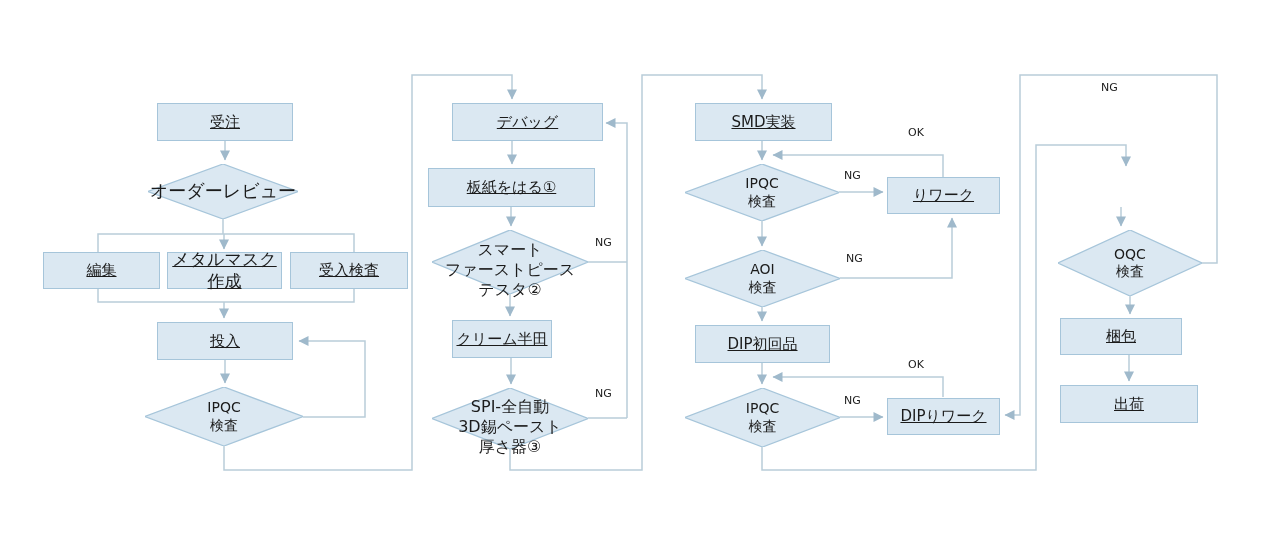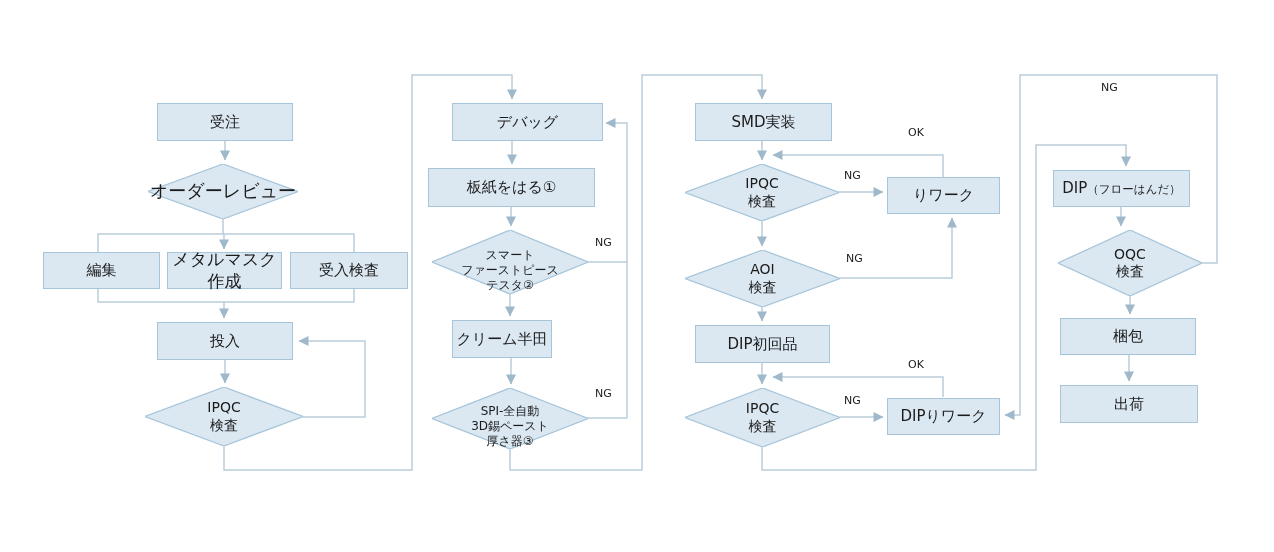--- a/index.html
+++ b/index.html
@@ -4,27 +4,27 @@
 <style>
   html,body { margin:0; padding:0; background:#ffffff; }
   #canvas {
     position:relative; width:1274px; height:552px; overflow:hidden;
     font-family:"DejaVu Sans","Liberation Sans",sans-serif;
     color:var(--text,#1b1b1b); background:var(--background,#ffffff);
   }
   #connectors { position:absolute; left:0; top:0; width:1274px; height:552px; }
   #connectors polyline, #connectors line { fill:none; stroke:var(--connector,#b9cdd9); stroke-width:1.5; }
   .node { position:absolute; display:flex; align-items:center; justify-content:center; text-align:center; box-sizing:border-box; }
-  .rect { background:var(--node-fill,#dbe8f2); border:1.5px solid var(--node-border,#a6c5da); }
+  .rect { background:var(--node-fill,#dbe8f2); border:1.5px solid var(--node-border,#a6c5da);text-decoration:underline; }
   .diamond { background:transparent; }
   .dshape { position:absolute; left:0; top:0; width:100%; height:100%; }
   .dshape polygon { fill:var(--node-fill,#dbe8f2); stroke:var(--node-border,#afccdd); stroke-width:1.3px; vector-effect:non-scaling-stroke; }
   .node-label { position:relative; white-space:pre-line; line-height:1.25; font-size:15px; }
   .label-sm { font-size:17px; }
-  .label-d-sm { font-size:12px;margin-top:16px; }
+  .label-d-sm { font-size:16px;margin-top:16px; }
   .label-d-md { font-size:14px; }
   .label-d-rev { font-size:18px; }
   .dip-sub { font-size:11.5px; }
   .edge-label { position:absolute; font-size:11px; color:var(--text,#1b1b1b); }
 </style>
 </head>
 <body>
 
 <div id="canvas" style="--background: #ffffff; --node-fill: #dbe8f2; --node-border: #a6c5da; --connector: #b9cdd9; --arrow: #9fb9cb; --text: #1b1b1b;">
 
@@ -153,31 +153,28 @@
     <svg class="dshape" viewBox="0 0 100 100" preserveAspectRatio="none">
         <polygon points="50,0 100,50 50,100 0,50"></polygon>
       </svg>
     <span class="node-label label-d-md">IPQC
 検査</span>
   </div>
   <div class="node rect" style="left:887px;top:398px;width:113px;height:37px">
     <span class="node-label">DIPりワーク</span>
   </div>
 
-  <div class="node rect" style="left:1053px;top:170px;width:137px;height:37px">
-    <span class="node-label"><span>DIP</span><span class="dip-sub">（フローはんだ）</span></span>
-  </div>
   <div class="node diamond" style="left:1058px;top:230px;width:144px;height:66px">
     <svg class="dshape" viewBox="0 0 100 100" preserveAspectRatio="none">
         <polygon points="50,0 100,50 50,100 0,50"></polygon>
       </svg>
     <span class="node-label label-d-md">OQC
 検査</span>
   </div>
-  <div class="node rect" style="left:1060px;top:318px;width:136px;height:37px">
+  <div class="node rect" style="left:1060px;top:318px;width:122px;height:37px">
     <span class="node-label">梱包</span>
   </div>
   <div class="node rect" style="left:1060px;top:385px;width:138px;height:38px">
     <span class="node-label">出荷</span>
   </div>
 
   <div class="edge-label" style="left:595px;top:236px">NG</div>
   <div class="edge-label" style="left:595px;top:387px">NG</div>
   <div class="edge-label" style="left:844px;top:169px">NG</div>
   <div class="edge-label" style="left:908px;top:126px">OK</div>

